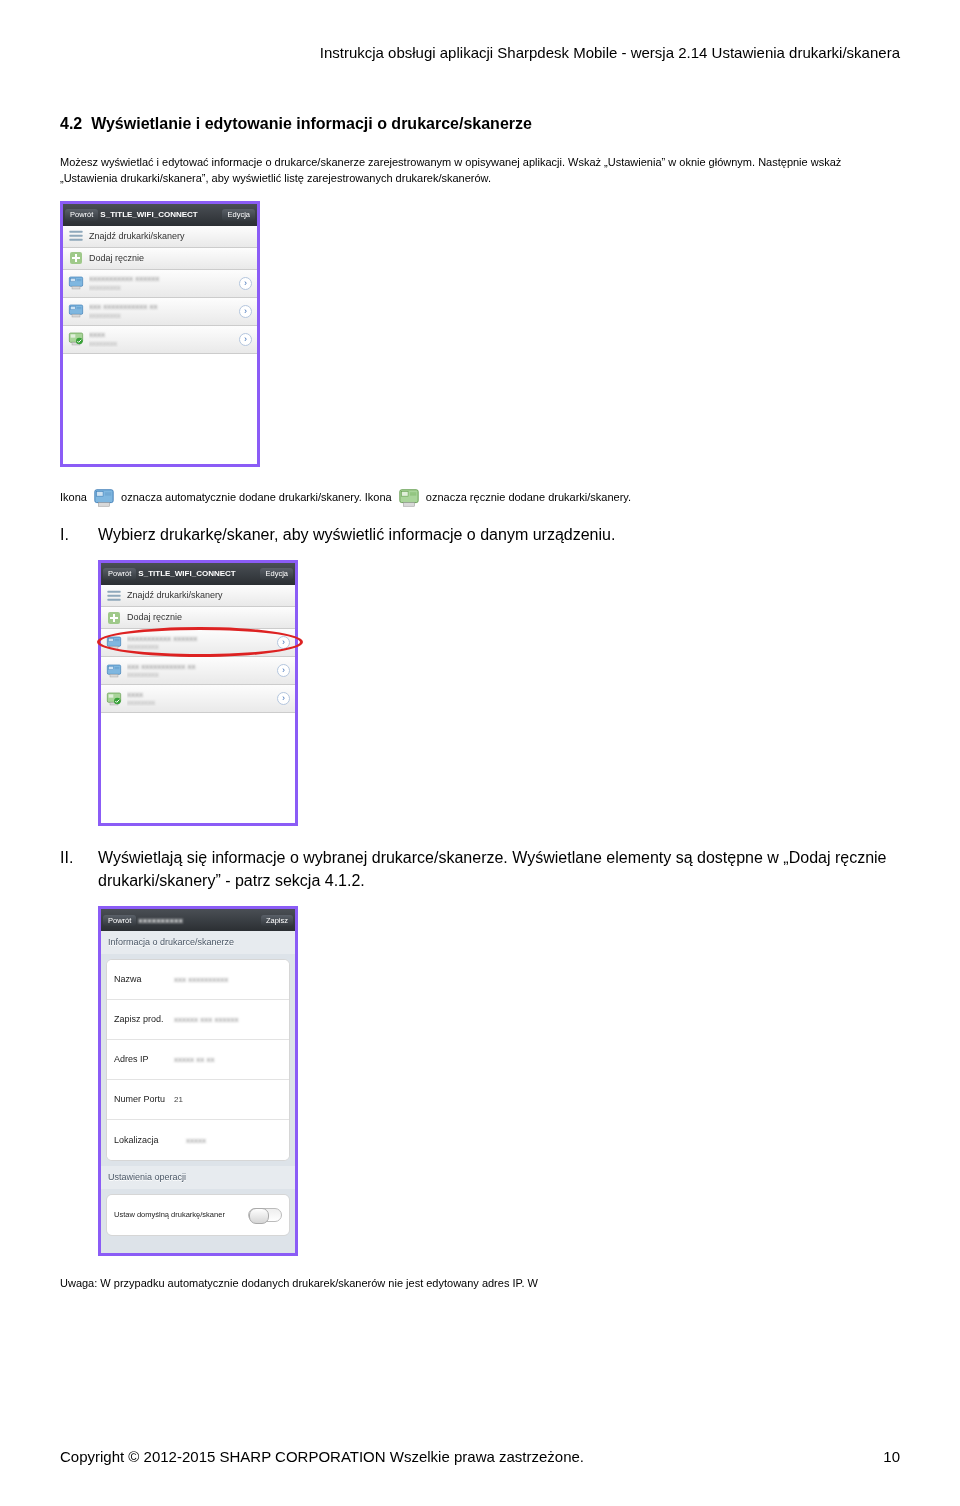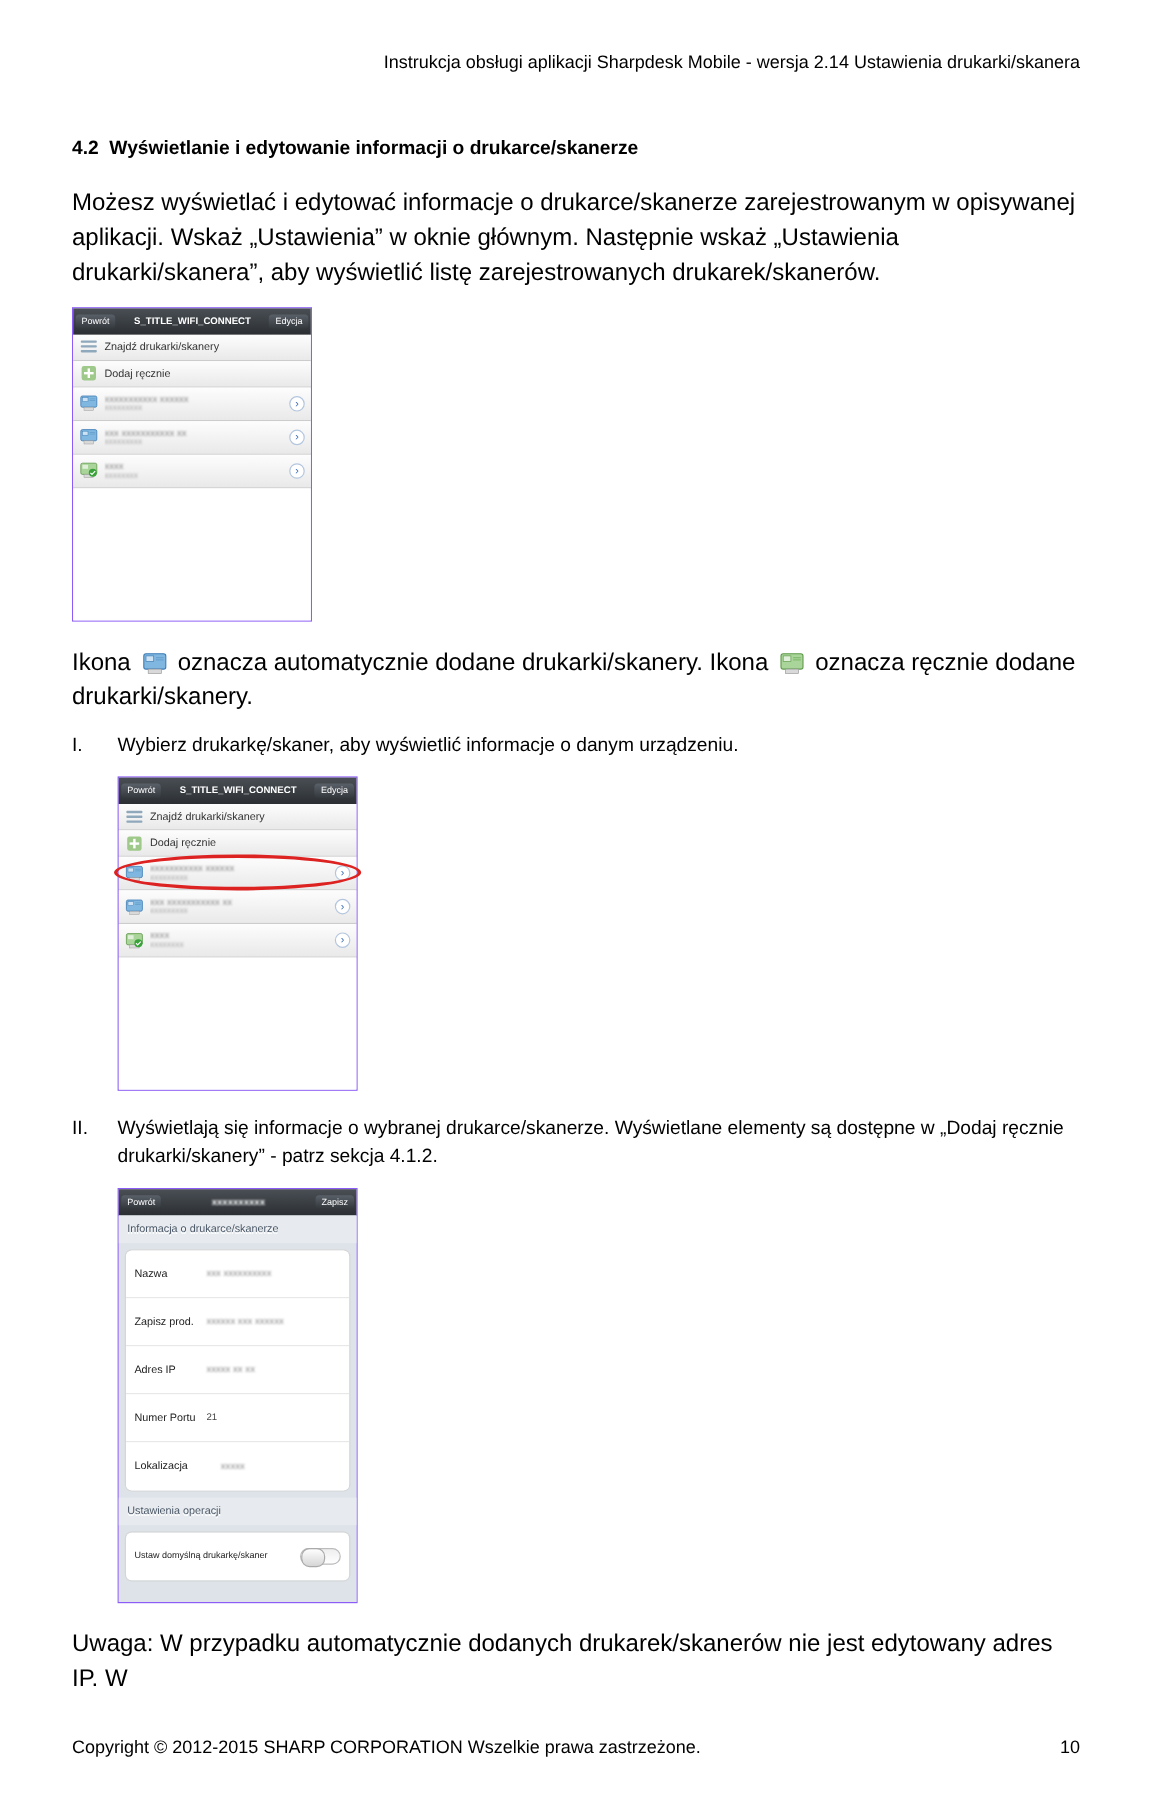--- a/index.html
+++ b/index.html
@@ -22,21 +22,21 @@
     justify-content: flex-end;
     font-size: 15px;
     margin-bottom: 48px;
   }
   .section-heading {
     font-size: 16px;
     font-weight: bold;
     margin-bottom: 20px;
   }
   .para {
-    font-size: 20px;
+    font-size: 11px;
     margin-bottom: 14px;
   }
   .inline-icon {
     display: inline-block;
     vertical-align: middle;
     width: 22px;
     height: 22px;
     margin: 0 3px;
   }
   .inline-icon svg { display: block; }
@@ -46,21 +46,21 @@
     font-size: 16px;
     margin: 14px 0;
   }
   .numbered .num { flex: 0 0 20px; }
   .numbered .txt { flex: 1; }
 
   
   .phone {
     width: 200px;
     background: #fff;
-    border: 1px solid #8b5cf6;
+    border: 3px solid #8b5cf6;
     margin: 8px 0 20px 0;
     font-size: 9px;
     color: #333;
   }
   .p-navbar {
     display: flex;
     align-items: center;
     background: linear-gradient(#4a4f55, #2b2f33);
     color: #fff;
     height: 22px;
@@ -70,21 +70,21 @@
   }
   .p-navbtn {
     background: linear-gradient(#5a6068, #33383d);
     border-radius: 3px;
     padding: 2px 5px;
     font-size: 7.5px;
     line-height: 1;
   }
   .p-navtitle {
     flex: 1;
-    text-align: center;
+    text-align: left;
     font-weight: bold;
     font-size: 8px;
     overflow: hidden;
     white-space: nowrap;
   }
   .p-row {
     display: flex;
     align-items: center;
     background: linear-gradient(#fdfdfd, #e9e9e9);
     border-bottom: 1px solid #ccc;

